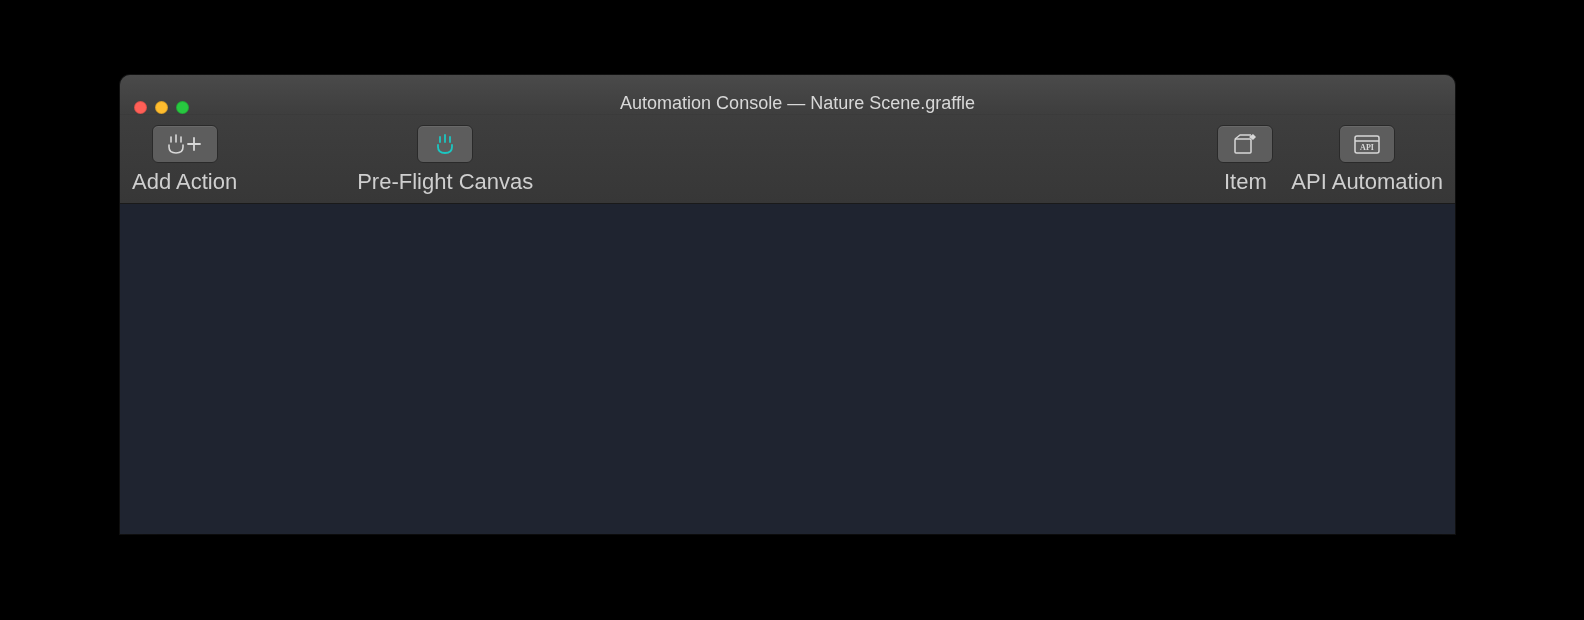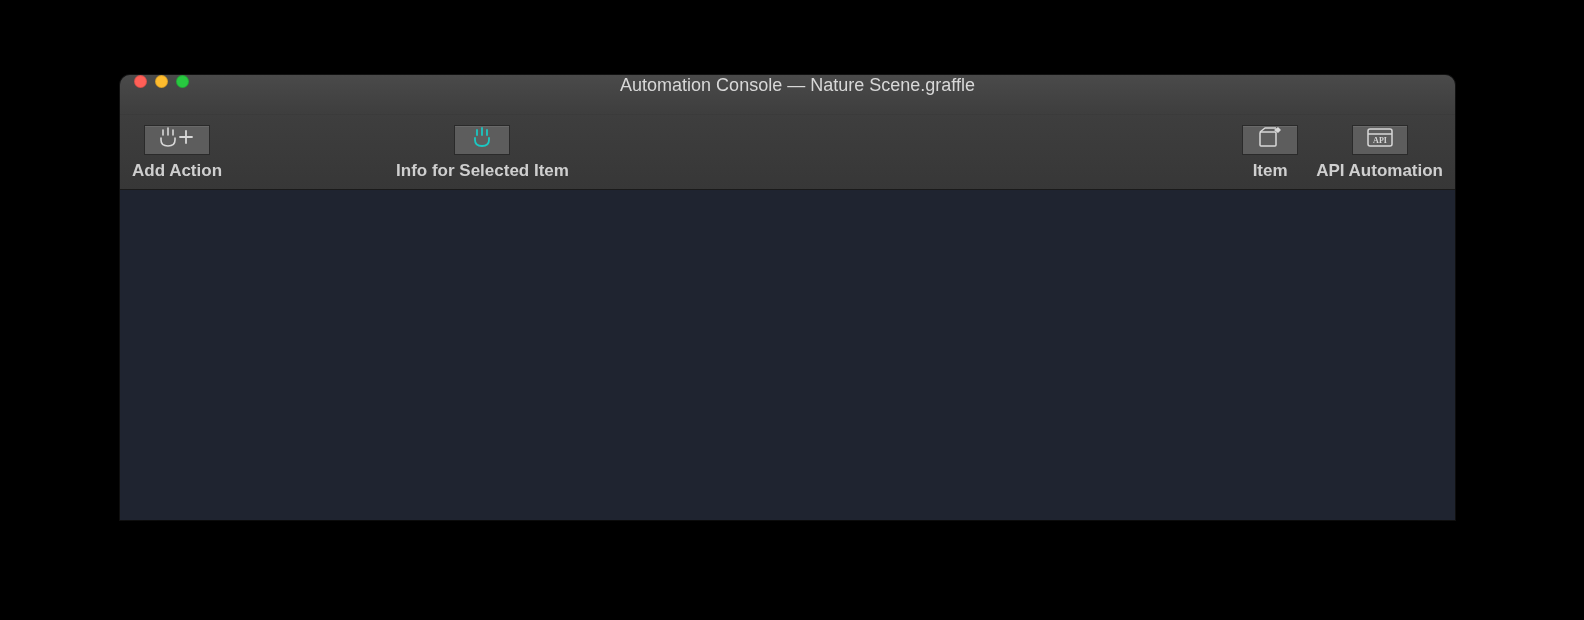--- a/index.html
+++ b/index.html
@@ -20,21 +20,21 @@
       width: 1335px;
       background: #2b2d30;
       border-radius: 10px 10px 0 0;
       box-shadow: 0 20px 60px rgba(0,0,0,0.6), 0 0 0 1px rgba(255,255,255,0.08);
       overflow: hidden;
     }
     .titlebar {
       height: 40px;
       background: linear-gradient(to bottom, #4a4a4a, #3e3e3e);
       display: flex;
-      align-items: flex-start;
+      align-items: flex-end;
       position: relative;
       border-bottom: 1px solid rgba(0,0,0,0.2);
       padding-left: 20px;
     }
     .traffic-lights {
       display: flex;
       gap: 8px;
       padding-left: 14px;
       position: absolute;
       left: 0;
@@ -62,36 +62,37 @@
       border-bottom: 1px solid #1a1a1a;
     }
     .tool-group {
       display: flex;
       flex-direction: column;
       align-items: center;
       gap: 4px;
     }
     .tool-button {
       width: 56px;
-      height: 30px;
+      height: 38px;
       background: #5d5d5d;
       border: 1px solid #2a2a2a;
-      border-radius: 0;
-      display: flex;
+      border-radius: 6px;
+      display: flex;
+      align-items: center;
       justify-content: center;
       cursor: pointer;
       box-shadow: inset 0 1px 0 rgba(255,255,255,0.08);
     }
     .tool-button.wider {
       width: 66px;
     }
     .tool-label {
       color: #cfcfcf;
-      font-size: 17px;
-      font-weight: 700;
+      font-size: 22px;
+      font-weight: 400;
       white-space: nowrap;
       margin-top: 2px;
     }
     .spacer-left {
       width: 120px;
     }
     .tool-gap {
       width: 18px;
     }
     .spacer-flex {
@@ -133,44 +134,44 @@
               <line x1="21" y1="11" x2="33" y2="11"></line>
             </g>
           </svg>
         </span>
       </div>
       <div class="tool-label">Add Action</div>
     </div>
 
     <div class="spacer-left"></div>
 
-
-    <div class="tool-gap"></div>
-
-
-    <div class="tool-gap"></div>
-
-
-    <div class="tool-gap"></div>
-
     <div class="tool-group">
       <div class="tool-button">
         <span>
           <svg width="20" height="22" viewBox="0 0 20 22">
             <g stroke="#1bc7c2" stroke-width="1.8" fill="none" stroke-linecap="round">
               <line x1="5" y1="4" x2="5" y2="9"></line>
               <line x1="10" y1="2" x2="10" y2="9"></line>
               <line x1="15" y1="4" x2="15" y2="9"></line>
               <path d="M 3 12 L 3 14 Q 3 20 10 20 Q 17 20 17 14 L 17 12"></path>
             </g>
           </svg>
         </span>
       </div>
-      <div class="tool-label">Info for Selected Item</div>
-    </div>
+      <div class="tool-label">Pre-Flight Canvas</div>
+    </div>
+
+    <div class="tool-gap"></div>
+
+
+    <div class="tool-gap"></div>
+
+
+    <div class="tool-gap"></div>
+
 
     <div class="spacer-flex"></div>
 
     <div class="tool-group">
       <div class="tool-button">
         <span>
           <svg width="26" height="22" viewBox="0 0 26 22">
             <g stroke="#d8d8d8" stroke-width="1.5" fill="none" stroke-linejoin="round">
               <rect x="3" y="6" width="16" height="14" rx="1"></rect>
               <path d="M 3 6 L 8 2 L 19 2"></path>

